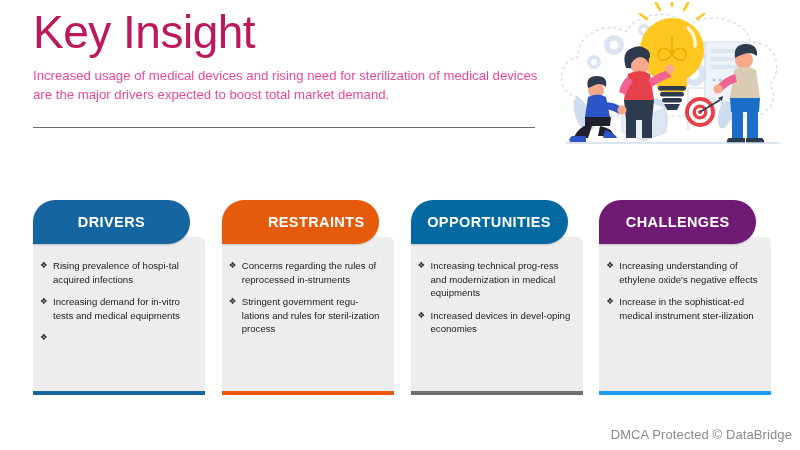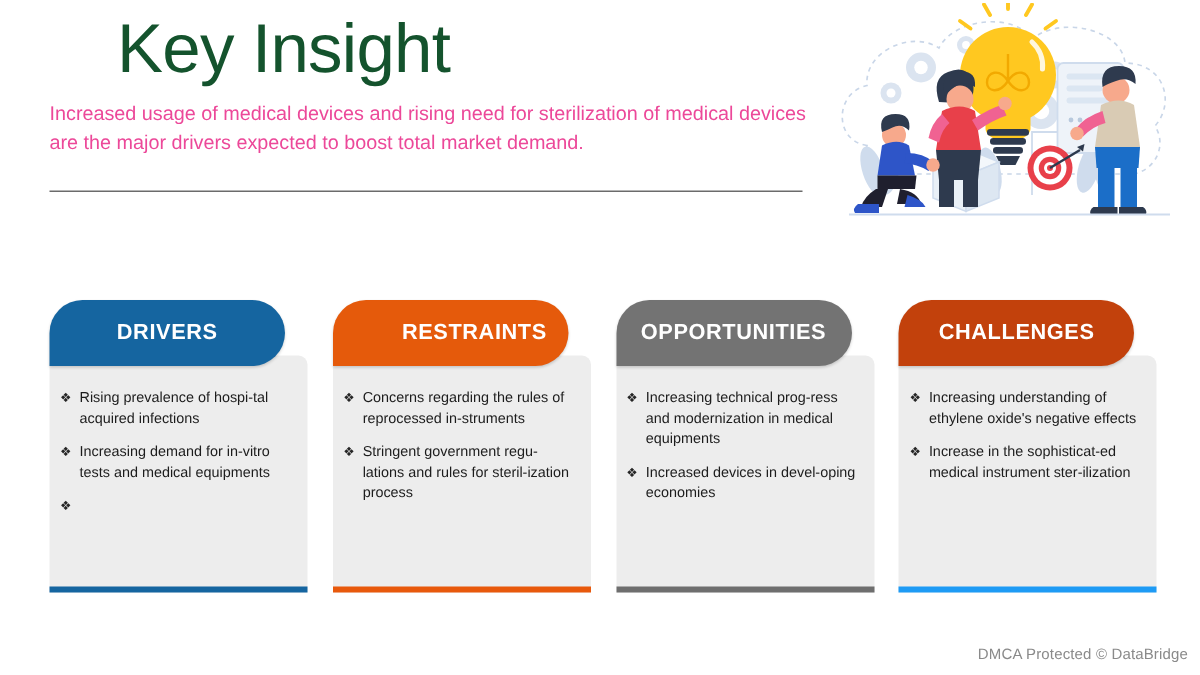--- a/index.html
+++ b/index.html
@@ -8,21 +8,21 @@
     background:#ffffff;
     font-family:"Liberation Sans", sans-serif;
     overflow:hidden;
   }
   .slide { position:relative; width:800px; height:450px; background:#fff; }
 
   
   .header { position:absolute; left:33px; top:8px; width:520px; }
   .title {
     font-size:46px; font-weight:400; letter-spacing:-0.5px;
-    color:#14532d; line-height:1.08; margin-bottom:8px;margin-left:45px;
+    color:#be185d; line-height:1.08; margin-bottom:8px;
   }
   .subtitle {
     font-size:13.2px; font-weight:400; color:#ec4899;
     line-height:1.45; width:512px;
   }
   .divider {
     position:absolute; left:33px; top:127px; width:502px; height:1px;
     background:#6b6b6b;
   }
 
@@ -69,21 +69,21 @@
     margin-bottom:9px;
   }
   ul.bullets li .bullet-glyph {
     position:absolute; left:0; top:0;
     font-size:8.5px; color:#262626; line-height:1.55;
   }
 
   
   .footer {
     position:absolute; right:8px; bottom:8px;
-    font-size:10px; color:#8a8a8a; letter-spacing:0.1px;
+    font-size:13px; color:#8a8a8a; letter-spacing:0.1px;
   }
 </style>
 </head>
 <body>
 
 <div class="slide">
 
   <div class="header">
     <div class="title">Key Insight</div>
     <div class="subtitle">Increased usage of medical devices and rising need for sterilization of medical devices are the major drivers expected to boost total market demand.</div>
@@ -238,34 +238,34 @@
     </div>
 
     <div class="card">
       <div class="card-body">
         <ul class="bullets">
           <li><span class="bullet-glyph">❖</span><span>Increasing technical prog-ress and modernization in medical equipments</span></li>
           <li><span class="bullet-glyph">❖</span><span>Increased devices in devel-oping economies</span></li>
         </ul>
         <div class="card-accent" style="background: rgb(110, 110, 110);"></div>
       </div>
-      <div class="card-tab" style="background: #737373;">
+      <div class="card-tab" style="background: #0369a1;">
         <span class="card-tab-label">OPPORTUNITIES</span>
       </div>
     </div>
 
     <div class="card">
       <div class="card-body">
         <ul class="bullets">
           <li><span class="bullet-glyph">❖</span><span>Increasing understanding of ethylene oxide's negative effects</span></li>
           <li><span class="bullet-glyph">❖</span><span>Increase in the sophisticat-ed medical instrument ster-ilization</span></li>
         </ul>
         <div class="card-accent" style="background: rgb(30, 155, 245);"></div>
       </div>
-      <div class="card-tab" style="background: #c2410c;">
+      <div class="card-tab" style="background: #701a75;">
         <span class="card-tab-label">CHALLENGES</span>
       </div>
     </div>
 
   </div>
 
   <div class="footer">DMCA Protected © DataBridge</div>
 
 </div>
 

